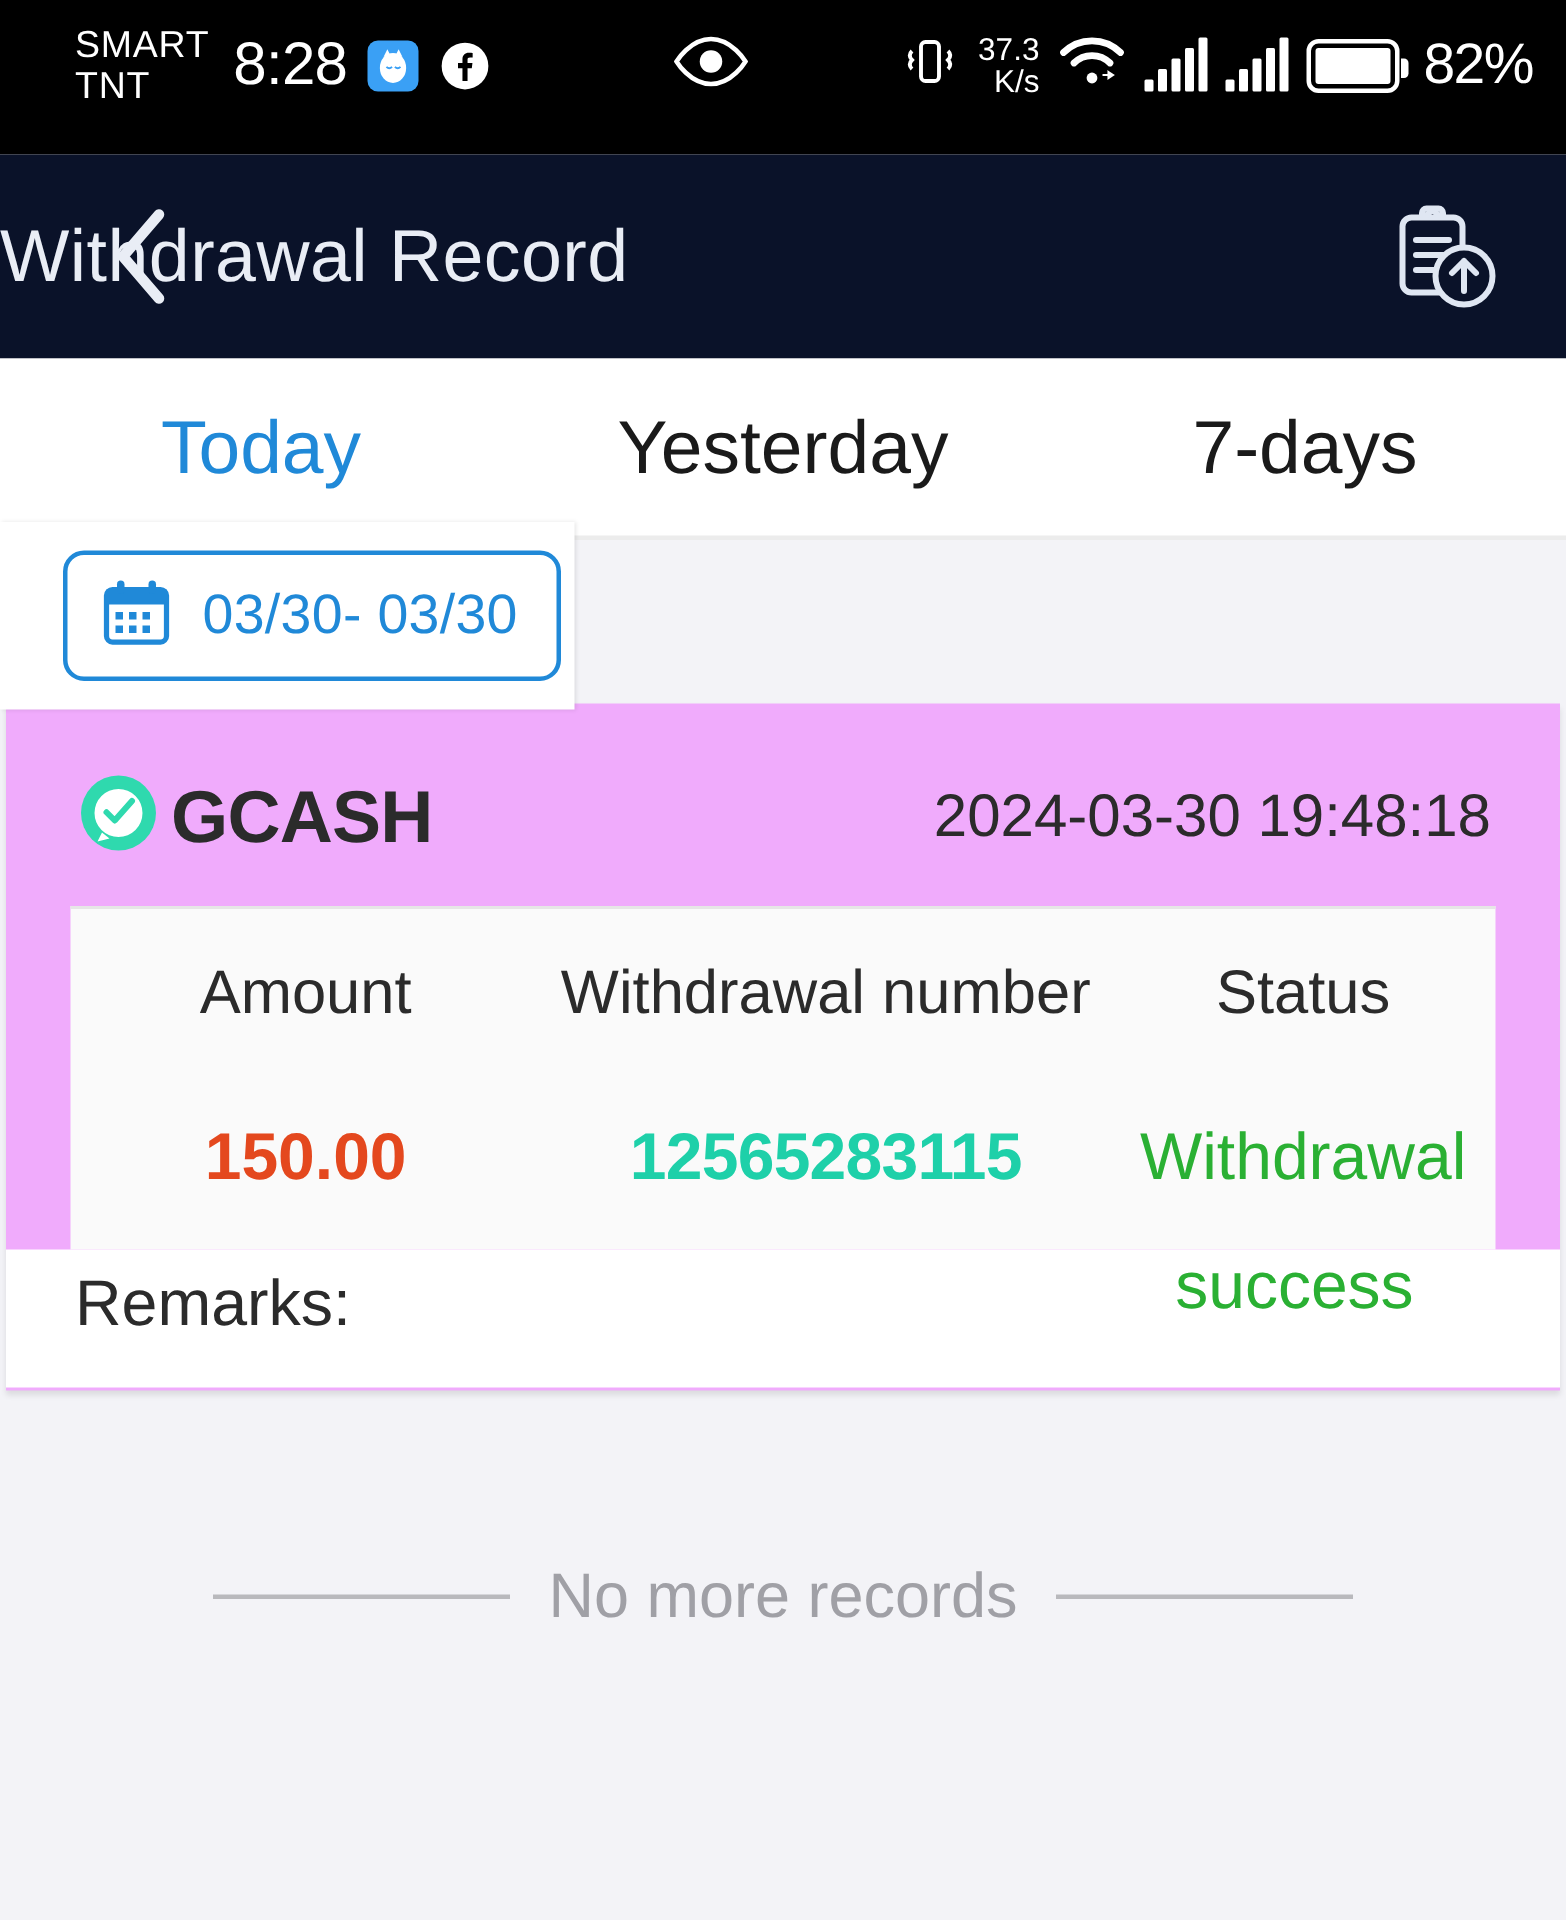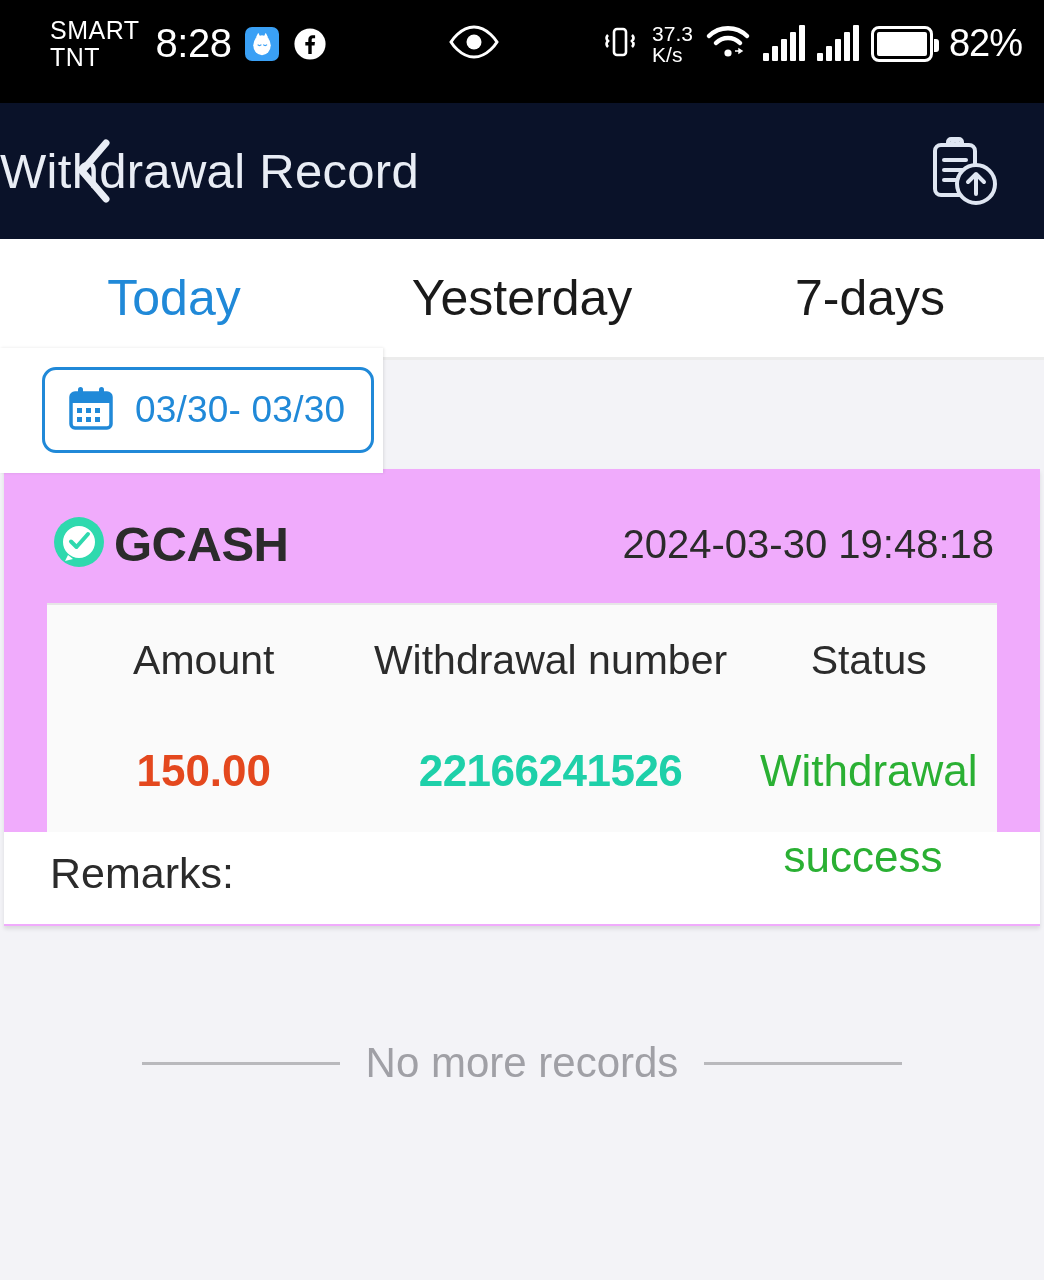--- a/index.html
+++ b/index.html
@@ -71,21 +71,21 @@
     padding-left: 20px;
   }
   .sb-right {
     display: flex;
     align-items: center;
     gap: 12px;
   }
   .netspeed {
     font-size: 21px;
     line-height: 21px;
-    text-align: left;
+    text-align: right;
     font-weight: 500;
     white-space: pre-line;
   }
   .battery-pct {
     font-size: 38px;
     font-weight: 500;
     letter-spacing: -1px;
     margin-left: 4px;
   }
   .bars {
@@ -307,21 +307,21 @@
     font-weight: 700;
     letter-spacing: -0.5px;
   }
   .v-status {
     color: #2ab033;
     font-weight: 400;
     line-height: 1.6;
   }
   .remarks-row {
     display: flex;
-    align-items: flex-end;
+    align-items: center;
     padding: 6px 46px 26px 46px;
     background: #ffffff;
     position: relative;
     min-height: 60px;
   }
   .remarks-label {
     font-size: 43px;
     color: #2b2b2b;
   }
   .remarks-value {
@@ -509,21 +509,21 @@
       </div>
 
       <div class="table-wrap">
         <div class="trow thead">
           <div class="tcell c-amount">Amount</div>
           <div class="tcell c-number">Withdrawal number</div>
           <div class="tcell c-status">Status</div>
         </div>
         <div class="trow tbody">
           <div class="tcell c-amount v-amount">150.00</div>
-          <div class="tcell c-number v-number">22166241526</div>
+          <div class="tcell c-number v-number">12565283115</div>
           <div class="tcell c-status v-status">Withdrawal</div>
         </div>
       </div>
 
       <div class="remarks-row">
         <div class="remarks-label">Remarks:</div>
         <div class="remarks-value">
           <span>success</span>
         </div>
       </div>

